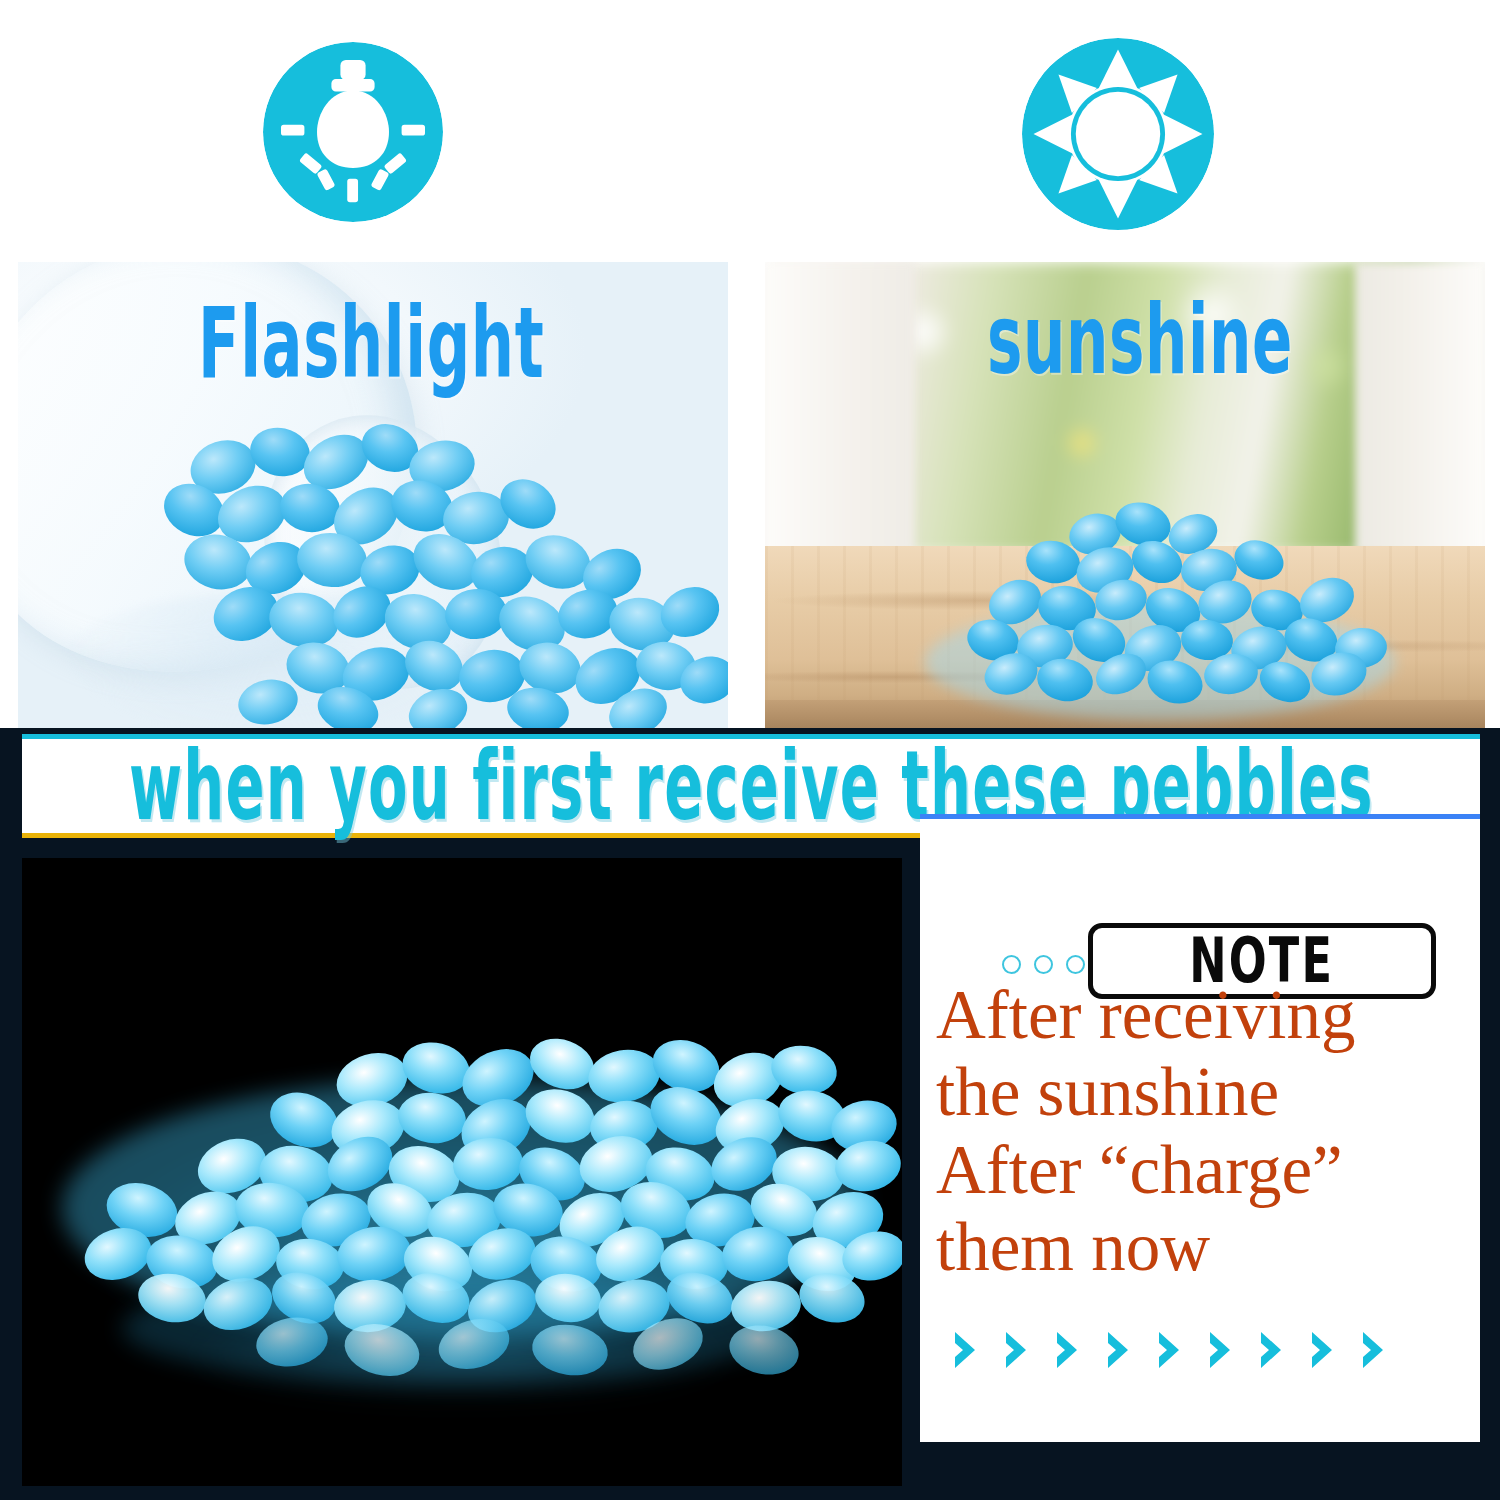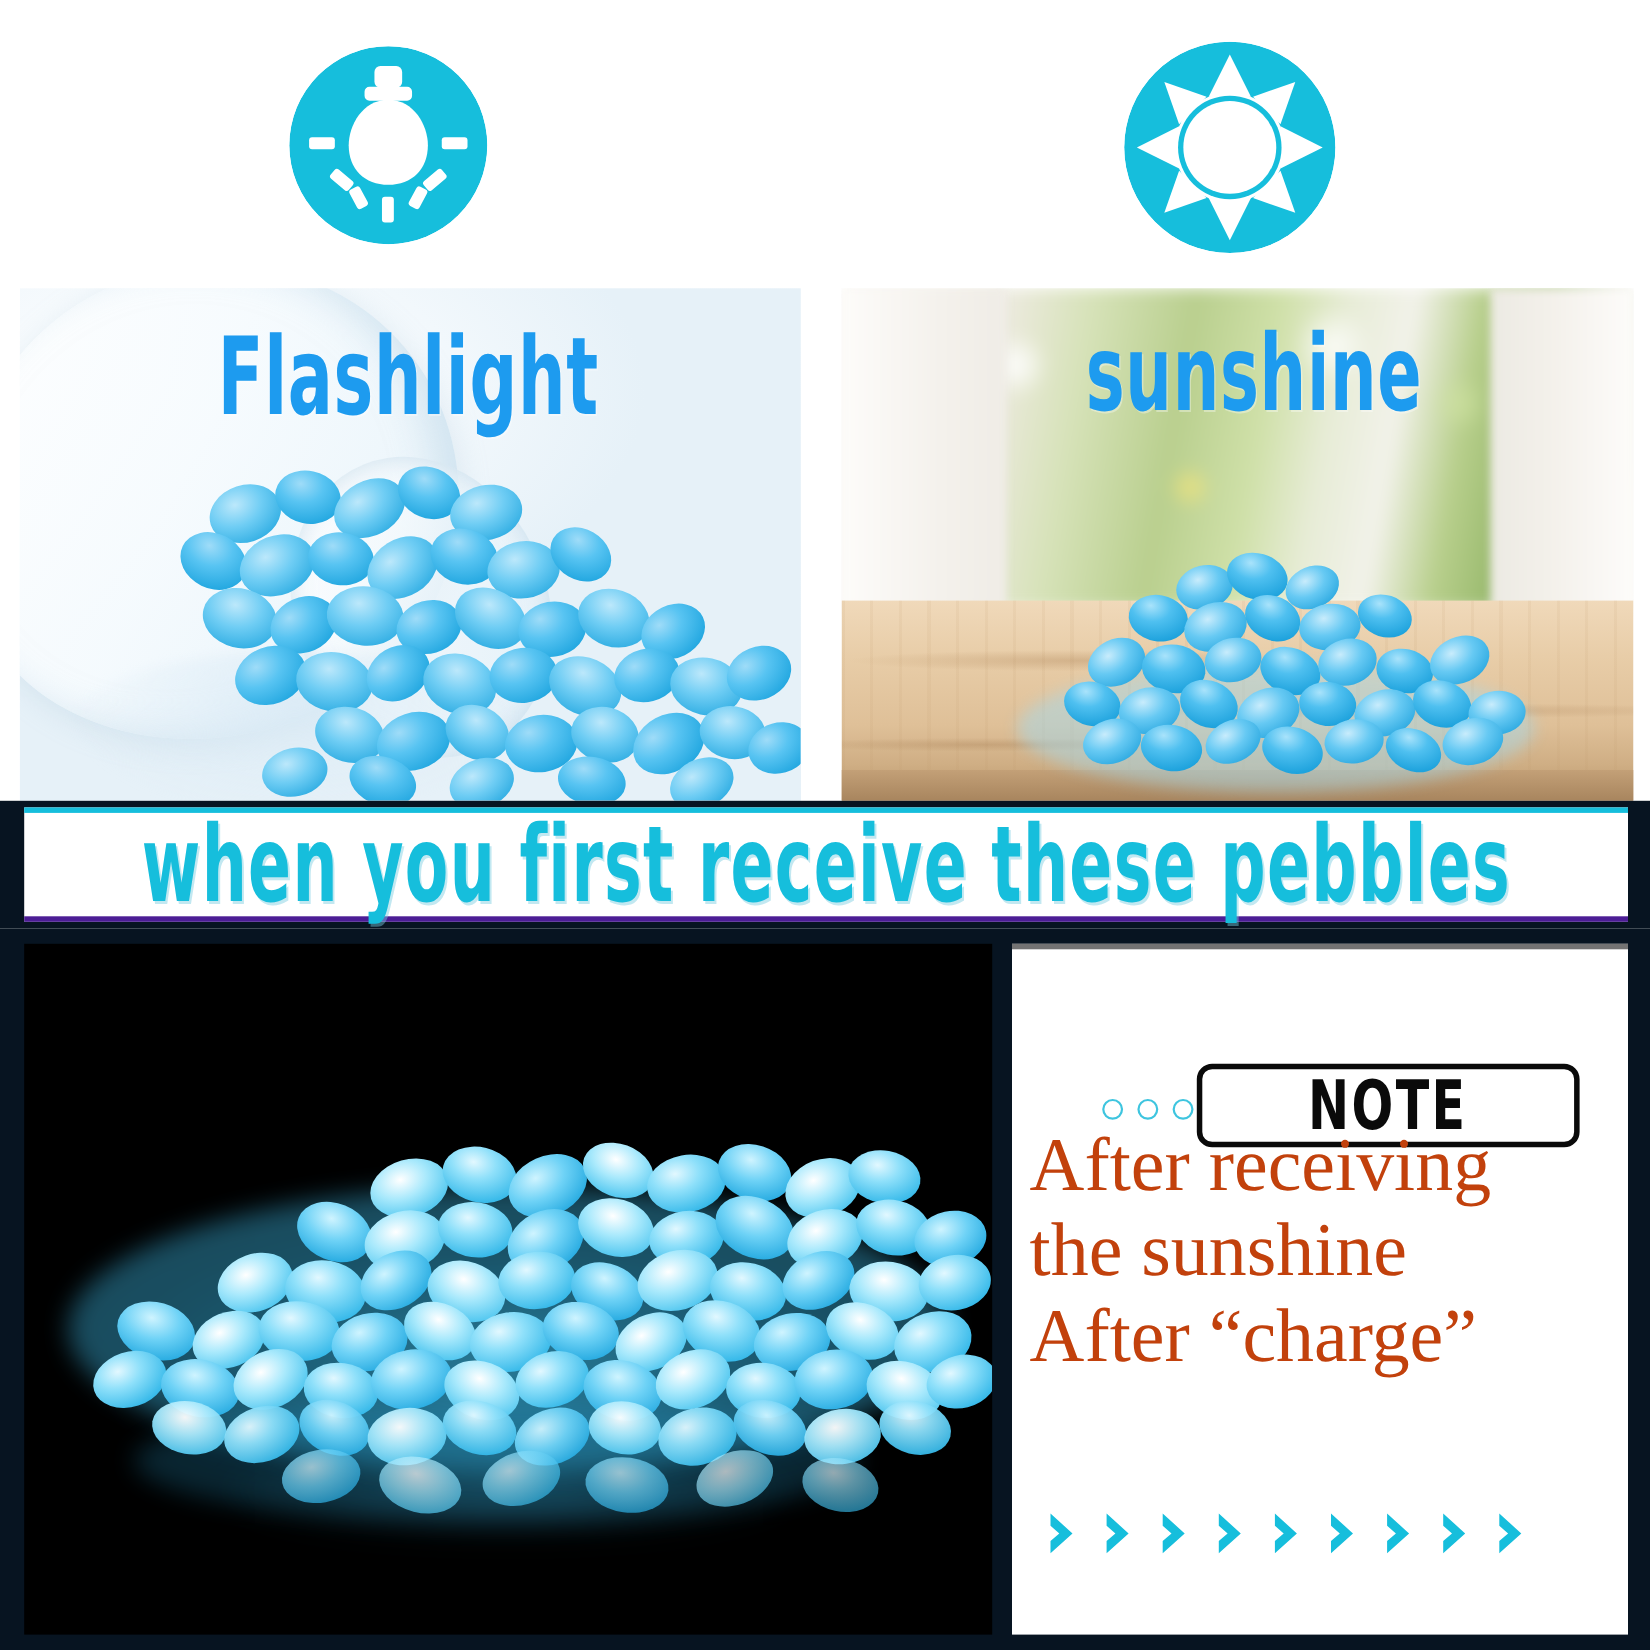--- a/index.html
+++ b/index.html
@@ -111,21 +111,21 @@
 
   
   .banner-frame {
     position:absolute; left:0; top:728px; width:1500px; height:116px;
     background:#071421;
   }
   .banner-inner {
     position:absolute; left:22px; top:734px; width:1458px; height:104px;
     background:#ffffff;
     border-top:5px solid #16BEDC;
-    border-bottom:5px solid #4c1d95;
+    border-bottom:5px solid #eab308;
     display:flex; align-items:center; justify-content:center;
   }
   .banner-text {
     color:#16BEDC;
     font-family:"DejaVu Sans", sans-serif;
     font-weight:bold;
     font-size:96px;
     line-height:1;
     white-space:nowrap;
     transform:scaleX(0.60);
@@ -148,23 +148,23 @@
     background:radial-gradient(ellipse 55% 48% at 50% 55%, rgba(64,196,240,0.42), rgba(0,140,200,0.12) 55%, rgba(0,0,0,0) 78%);
     filter:blur(22px);
   }
   .glow-reflect {
     position:absolute; left:60px; bottom:36px; width:760px; height:120px;
     background:radial-gradient(ellipse 50% 52% at 50% 20%, rgba(70,190,235,0.26), rgba(0,0,0,0) 72%);
     filter:blur(14px);
   }
 
   .note-panel {
-    position:absolute; left:920px; top:858px; width:560px; height:628px;
+    position:absolute; left:920px; top:814px; width:560px; height:628px;
     background:#ffffff;
-    border-top:5px solid #737373;
+    border-top:5px solid #3b82f6;
   }
   .note-header {
     position:absolute; left:0; top:56px; width:560px; height:78px;
   }
   .dots { position:absolute; left:82px; top:80px; display:flex; gap:13px; }
   .dot { width:19px; height:19px; border:2.5px solid #3EC5DF; border-radius:50%; }
   .note-box {
     position:absolute; left:168px; top:48px; width:348px; height:76px;
     border:5px solid #0a0a0a; border-radius:14px;
     display:flex; align-items:center; justify-content:center;
@@ -495,20 +495,21 @@
       </div>
       <div class="note-box">
         <span class="note-box-text">NOTE</span>
       </div>
     </div>
 
     <div class="note-body">
       <div>After receiving</div>
       <div>the sunshine</div>
       <div>After “charge”</div>
+      <div>them now</div>
     </div>
 
     <div class="chev-row">
       <svg class="chev" viewBox="0 0 30 42">
           <path d="M5 3 L25 21 L5 39 L5 28 L13 21 L5 14 Z" fill="#16BEDC"></path>
         </svg>
       <svg class="chev" viewBox="0 0 30 42">
           <path d="M5 3 L25 21 L5 39 L5 28 L13 21 L5 14 Z" fill="#16BEDC"></path>
         </svg>
       <svg class="chev" viewBox="0 0 30 42">

